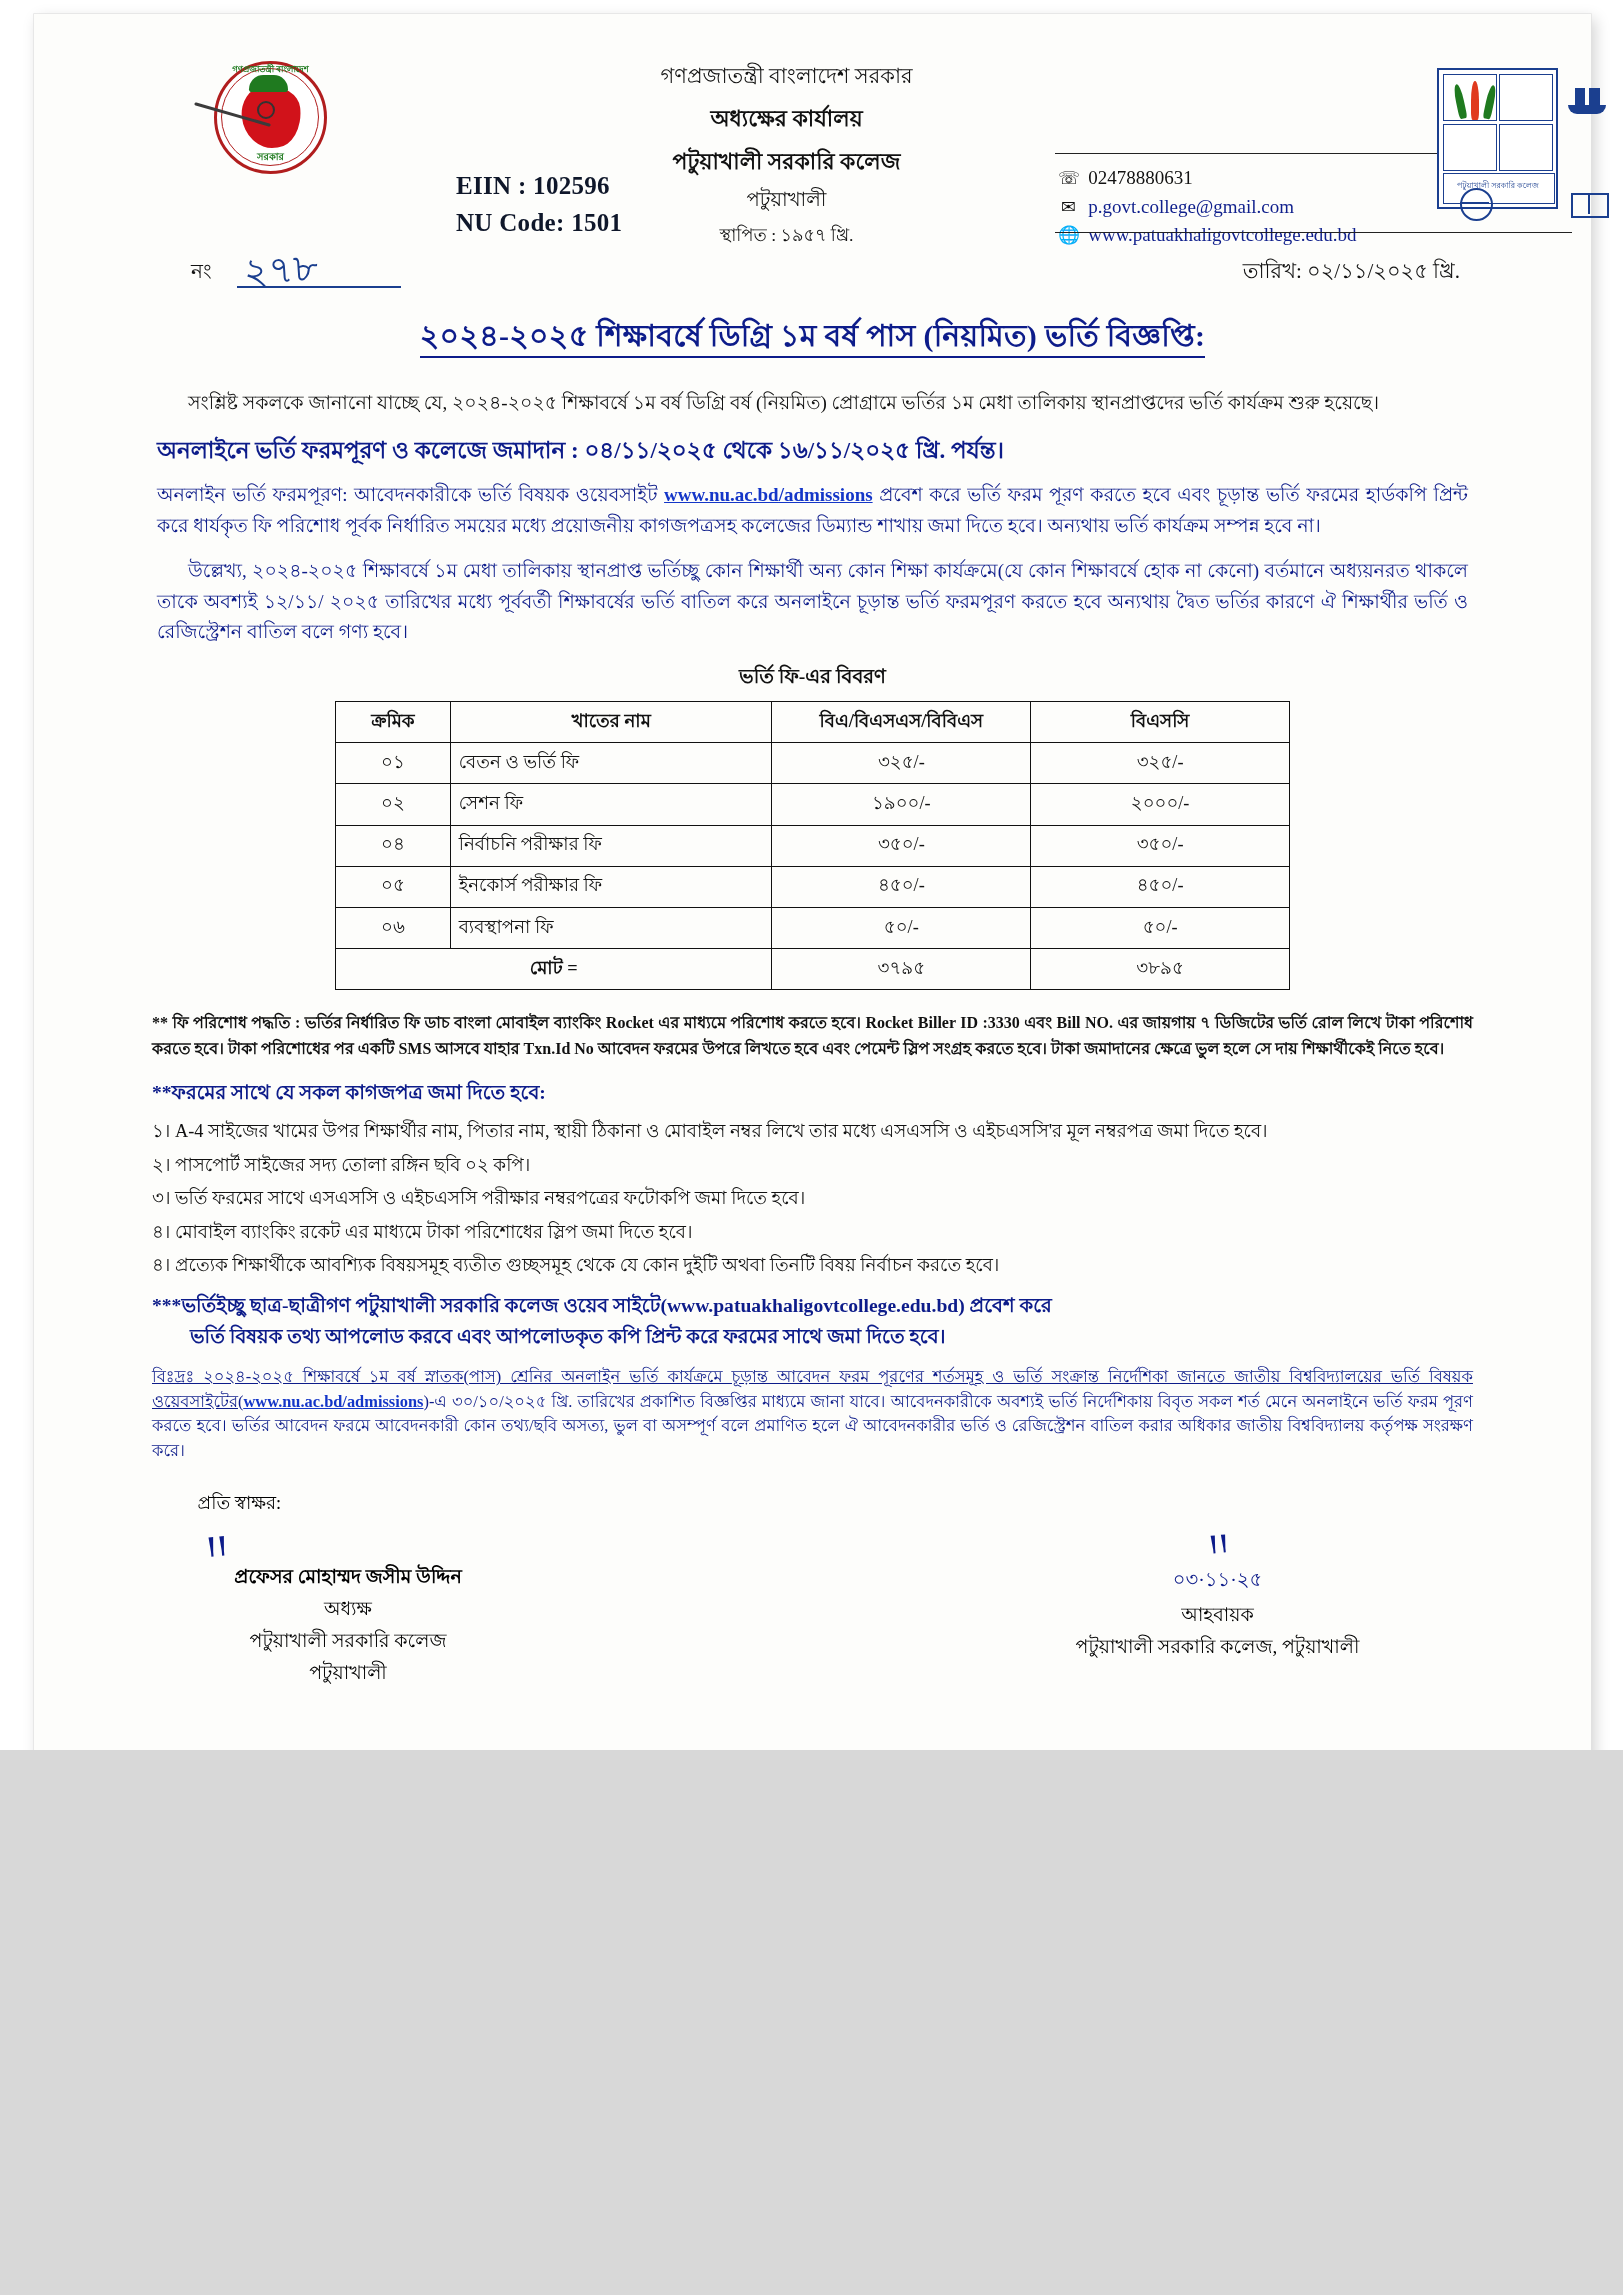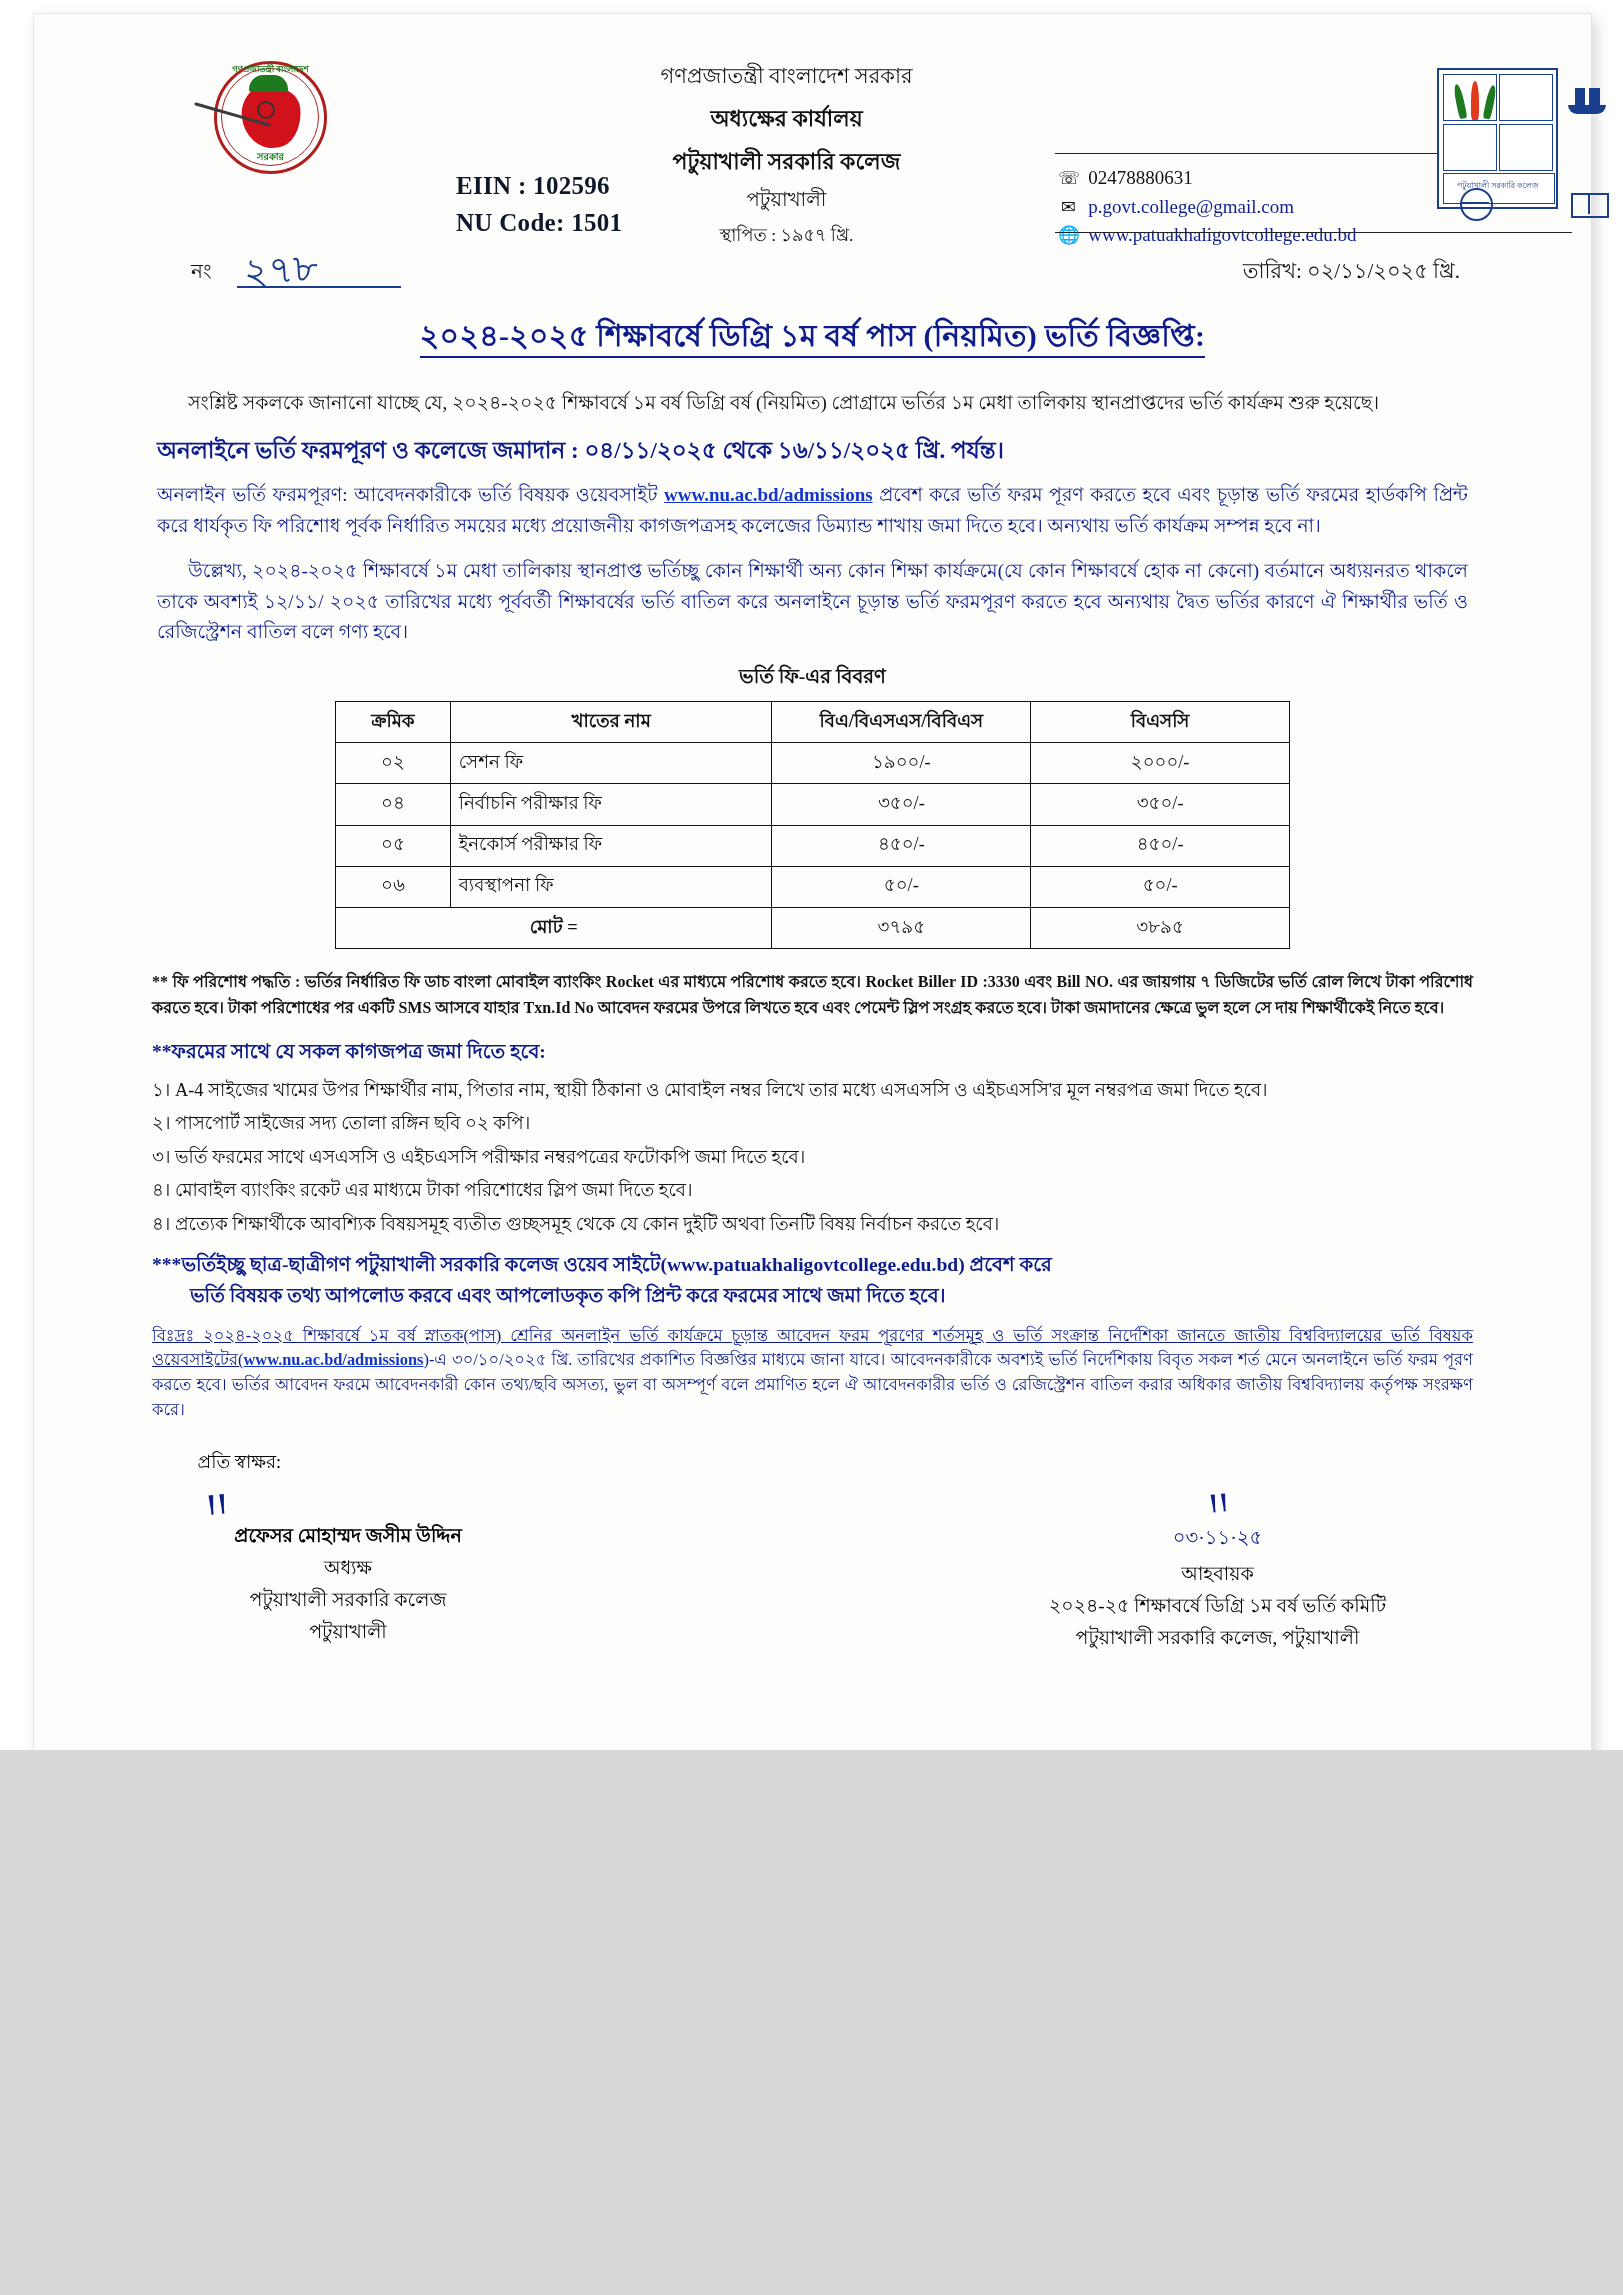--- a/index.html
+++ b/index.html
@@ -477,20 +477,26 @@
           <thead>
             <tr>
               <th>ক্রমিক</th>
               <th>খাতের নাম</th>
               <th>বিএ/বিএসএস/বিবিএস</th>
               <th>বিএসসি</th>
             </tr>
           </thead>
           <tbody>
             <tr>
+              <td class="c-serial">০১</td>
+              <td class="c-name">বেতন ও ভর্তি ফি</td>
+              <td class="c-amt">৩২৫/-</td>
+              <td class="c-amt">৩২৫/-</td>
+            </tr>
+            <tr>
               <td class="c-serial">০২</td>
               <td class="c-name">সেশন ফি</td>
               <td class="c-amt">১৯০০/-</td>
               <td class="c-amt">২০০০/-</td>
             </tr>
             <tr>
               <td class="c-serial">০৪</td>
               <td class="c-name">নির্বাচনি পরীক্ষার ফি</td>
               <td class="c-amt">৩৫০/-</td>
               <td class="c-amt">৩৫০/-</td>
@@ -549,21 +555,20 @@
           <div class="scribble">ꞋꞋ</div>
           <div class="nm">প্রফেসর মোহাম্মদ জসীম উদ্দিন</div>
           <div class="rl">অধ্যক্ষ</div>
           <div class="rl">পটুয়াখালী সরকারি কলেজ</div>
           <div class="rl">পটুয়াখালী</div>
         </div>
         <div class="sig-right">
           <div class="scribble">ꞋꞋ</div>
           <div class="dt">০৩·১১·২৫</div>
           <div class="rl">আহবায়ক</div>
-          <div class="l2">২০২৪-২৫ শিক্ষাবর্ষে ডিগ্রি ১ম বর্ষ ভর্তি কমিটি</div>
           <div class="l3">পটুয়াখালী সরকারি কলেজ, পটুয়াখালী</div>
         </div>
       </div>
 
     </div>
   </div>
 </div>
 
 
 </body></html>

